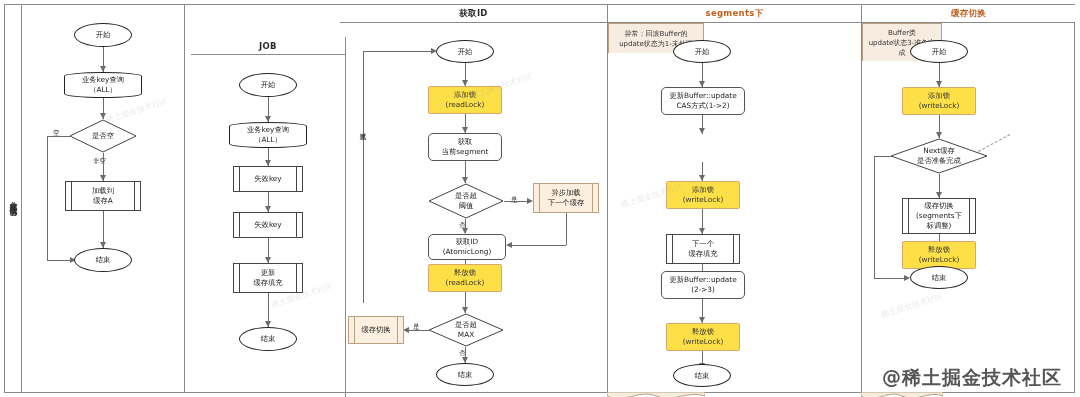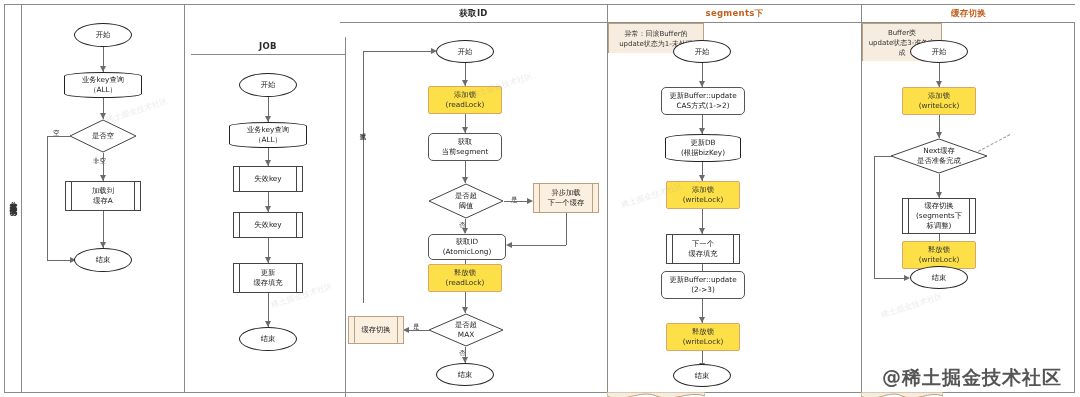--- a/index.html
+++ b/index.html
@@ -239,22 +239,20 @@
 
       <div class="node term" style="left:65px;top:17px;width:58px;height:23px;">开始</div>
       <div class="ln lnv" style="left:94px;top:40px;height:24px;"></div>
       <div class="arr arr-d" style="left:90.5px;top:58px;"></div>
 
       <div class="node proc" style="left:53px;top:64px;width:84px;height:28px;">更新Buffer::update
 CAS方式(1-&gt;2)</div>
       <div class="ln lnv" style="left:94px;top:92px;height:19px;"></div>
       <div class="arr arr-d" style="left:90.5px;top:105px;"></div>
 
-      <div class="node db" style="left:57px;top:111px;width:76px;height:28px;">更新DB
-(根据bizKey)</div>
       <div class="ln lnv" style="left:94px;top:139px;height:19px;"></div>
       <div class="arr arr-d" style="left:90.5px;top:152px;"></div>
 
       <div class="node proc-orange" style="left:58px;top:158px;width:74px;height:28px;">添加锁
 (writeLock)</div>
       <div class="ln lnv" style="left:94px;top:186px;height:25px;"></div>
       <div class="arr arr-d" style="left:90.5px;top:205px;"></div>
 
       <div class="node sub" style="left:58px;top:211px;width:74px;height:30px;">下一个
 缓存填充</div>

